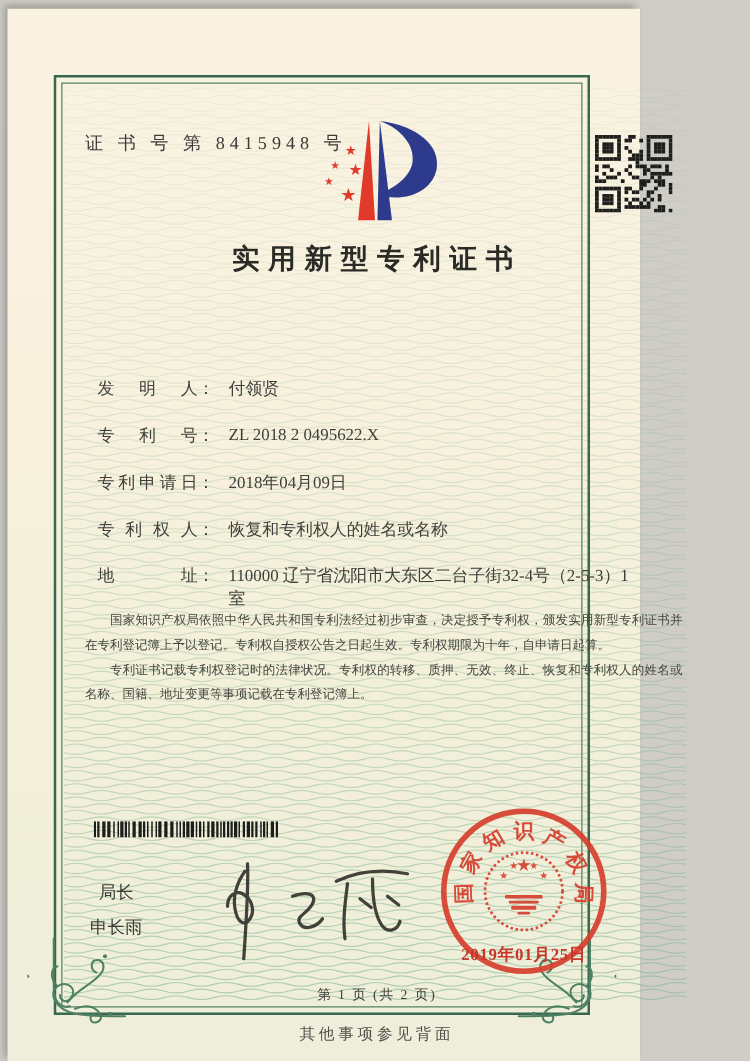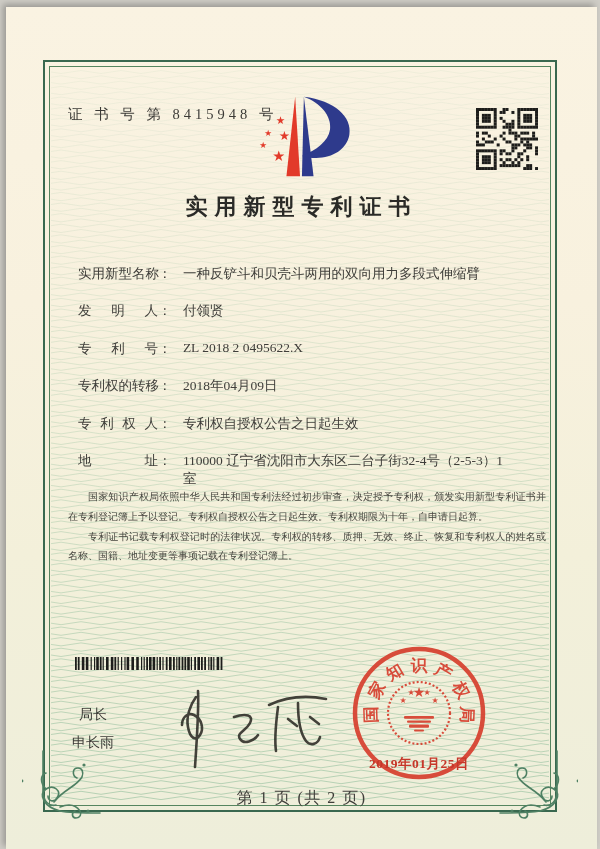--- a/index.html
+++ b/index.html
@@ -1,18 +1,18 @@
 <!DOCTYPE html>
 <html><head>
 <meta charset="utf-8">
 <style>
   html,body{margin:0;padding:0;}
   body{width:600px;height:849px;background:#cfcdc6;position:relative;overflow:hidden;
        font-family:"Liberation Serif","DejaVu Serif",serif;}
-  .paper{position:absolute;left:6px;top:7px;width:591px;height:842px;
+  .paper{position:absolute;left:6px;top:7px;width:506px;height:842px;
          background:linear-gradient(180deg,#faf3e2 0%,#f8f1de 35%,#f3f0da 65%,#eeeeda 100%);
          box-shadow:-3px -3px 6px rgba(0,0,0,.25);}
   
   .frame-outer{position:absolute;left:37px;top:53px;right:40px;bottom:37px;
                border:2.5px solid #39684f;pointer-events:none;}
   .frame-inner{position:absolute;left:43px;top:59px;right:46px;bottom:43px;
                border:1px solid #55855f;pointer-events:none;}
   .guilloche{position:absolute;left:45px;top:61px;pointer-events:none;}
   .corner{position:absolute;width:84px;height:84px;pointer-events:none;}
   .corner.bl{left:16px;top:738px;}
@@ -38,21 +38,21 @@
 
   .barcode{position:absolute;left:69px;top:650px;}
   .signer{position:absolute;left:66px;top:694px;font-size:14px;color:#3b3a36;line-height:28px;text-align:center;}
   .signature{position:absolute;left:160px;top:668px;}
 
   .seal{position:absolute;left:337px;top:630px;opacity:.93;}
   .seal-date{position:absolute;left:337px;top:748px;width:152px;text-align:center;
              font-size:13.5px;font-weight:bold;color:#c6372a;letter-spacing:.5px;}
 
   .page-footer{position:absolute;left:0;top:781px;width:591px;text-align:center;
-               font-size:16px;letter-spacing:1.5px;color:#3f3e3a;}
+               font-size:11px;letter-spacing:1.5px;color:#3f3e3a;}
   .back-note{position:absolute;left:0;top:812px;width:591px;text-align:center;
              font-size:12.5px;letter-spacing:3px;color:#52514b;}
 </style>
 </head>
 <body>
 
 <div class="paper">
 
   <svg class="guilloche" id="guilloche" width="498" height="736" viewBox="0 0 498 736">
       <path d="M0 4.0 q10 3 20 0 q10 -3 20 0 q10 3 20 0 q10 -3 20 0 q10 3 20 0 q10 -3 20 0 q10 3 20 0 q10 -3 20 0 q10 3 20 0 q10 -3 20 0 q10 3 20 0 q10 -3 20 0 q10 3 20 0 q10 -3 20 0 q10 3 20 0 q10 -3 20 0 q10 3 20 0 q10 -3 20 0 q10 3 20 0 q10 -3 20 0 q10 3 20 0 q10 -3 20 0 q10 3 20 0 q10 -3 20 0 q10 3 20 0 q10 -3 20 0" fill="none" stroke="#86b894" stroke-width="0.9" stroke-opacity="0.10"></path>
@@ -433,39 +433,35 @@
       <rect x="50.19" y="56.10" width="3.00" height="3.00" fill="#1d1d1b"></rect>
       <rect x="53.14" y="56.10" width="3.00" height="3.00" fill="#1d1d1b"></rect>
       <rect x="47.24" y="59.05" width="3.00" height="3.00" fill="#1d1d1b"></rect>
       <rect x="50.19" y="59.05" width="3.00" height="3.00" fill="#1d1d1b"></rect>
       <rect x="53.14" y="59.05" width="3.00" height="3.00" fill="#1d1d1b"></rect>
       <rect x="59.05" y="59.05" width="3.00" height="3.00" fill="#1d1d1b"></rect>
     </svg>
 
   <div class="title">实用新型专利证书</div>
 
-  <div class="row" style="top:258px">
-    <span class="flabel">实用新型名称</span><span class="colon">：</span>
-    <span class="fvalue">一种反铲斗和贝壳斗两用的双向用力多段式伸缩臂</span>
-  </div>
   <div class="row" style="top:295px">
     <span class="flabel">发明人</span><span class="colon">：</span>
     <span class="fvalue">付领贤</span>
   </div>
   <div class="row" style="top:333px">
     <span class="flabel">专利号</span><span class="colon">：</span>
     <span class="fvalue">ZL 2018 2 0495622.X</span>
   </div>
   <div class="row" style="top:370px">
-    <span class="flabel">专利权的转移</span><span class="colon">：</span>
+    <span class="flabel">专利申请日</span><span class="colon">：</span>
     <span class="fvalue">2018年04月09日</span>
   </div>
   <div class="row" style="top:408px">
     <span class="flabel">专利权人</span><span class="colon">：</span>
-    <span class="fvalue">专利权自授权公告之日起生效</span>
+    <span class="fvalue">恢复和专利权人的姓名或名称</span>
   </div>
   <div class="row" style="top:445px">
     <span class="flabel">地址</span><span class="colon">：</span>
     <span class="fvalue addr">110000 辽宁省沈阳市大东区二台子街32-4号（2-5-3）1室</span>
   </div>
 
   <div class="paras">
     <p>国家知识产权局依照中华人民共和国专利法经过初步审查，决定授予专利权，颁发实用新型专利证书并在专利登记簿上予以登记。专利权自授权公告之日起生效。专利权期限为十年，自申请日起算。</p>
     <p>专利证书记载专利权登记时的法律状况。专利权的转移、质押、无效、终止、恢复和专利权人的姓名或名称、国籍、地址变更等事项记载在专利登记簿上。</p>
   </div>
@@ -553,13 +549,14 @@
       <text x="92" y="66" font-size="8">★</text>
       <rect x="61" y="79" width="30" height="2.8" rx="1"></rect>
       <rect x="64" y="83.6" width="24" height="2.2" rx="1"></rect>
       <rect x="66" y="87.6" width="20" height="3.2" rx="1"></rect>
       <rect x="71" y="92.4" width="10" height="2.2" rx="1"></rect>
     </g>
   </svg>
   <div class="seal-date">2019年01月25日</div>
 
   <div class="page-footer">第 1 页 (共 2 页)</div>
+  <div class="back-note">其他事项参见背面</div>
 </div>
 
 </body></html>

